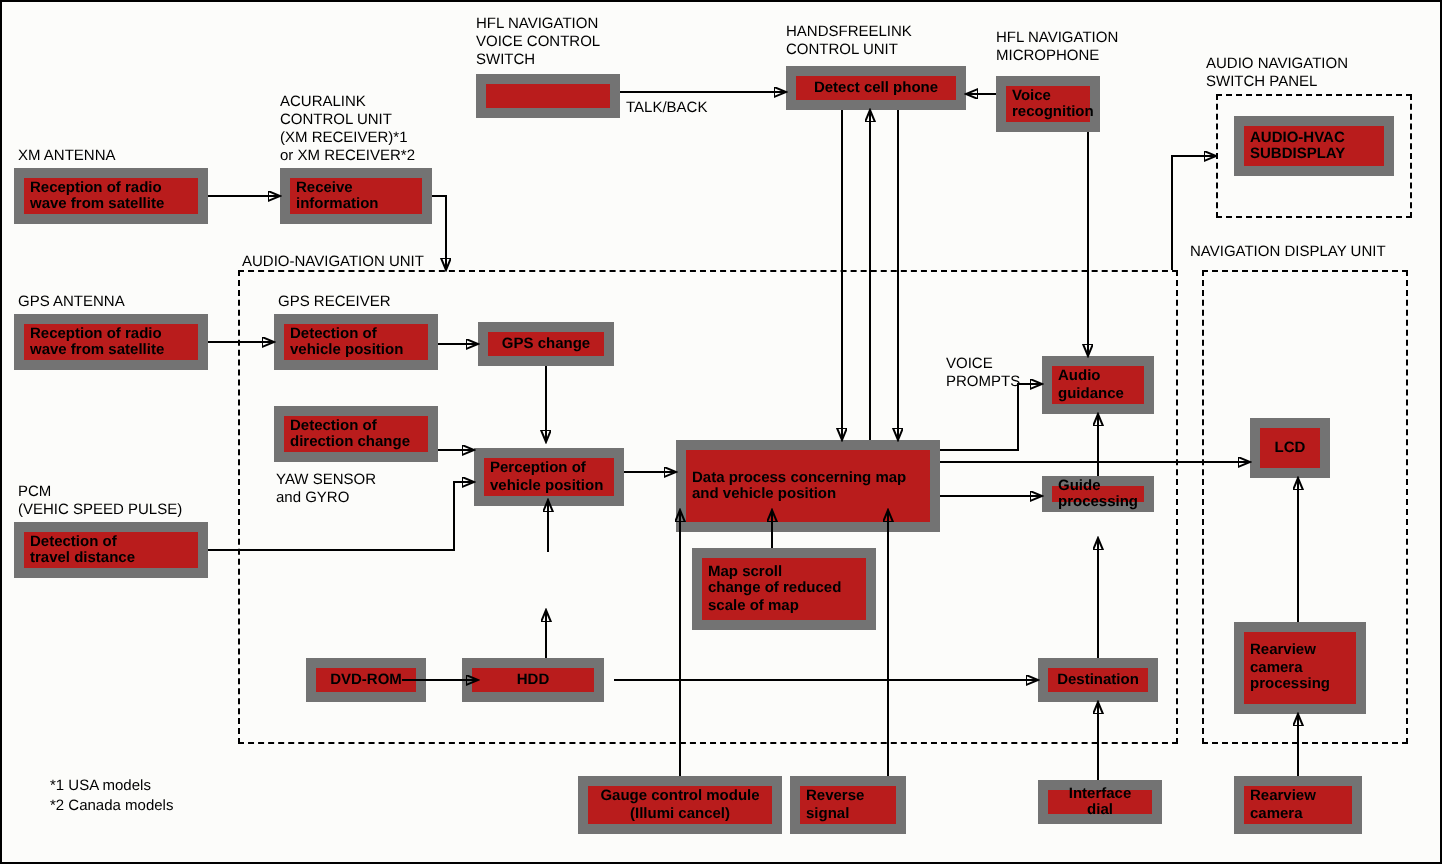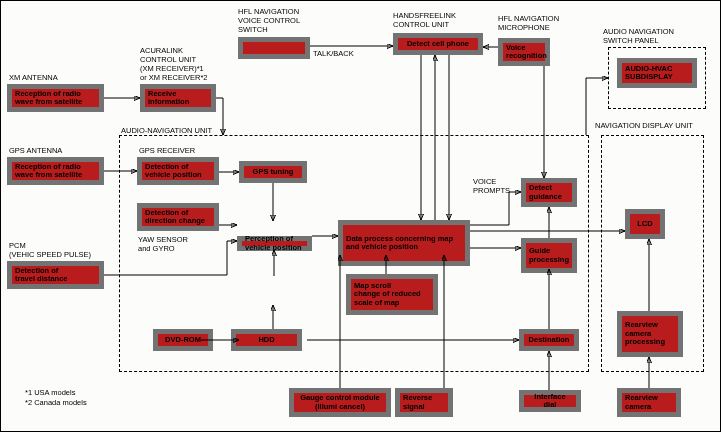--- a/index.html
+++ b/index.html
@@ -41,37 +41,37 @@
   <div class="box" style="left:237px;top:36px;width:72px;height:22px"></div>
   <div class="box c" style="left:392px;top:32px;width:90px;height:22px">Detect cell phone</div>
   <div class="box" style="left:497px;top:37px;width:52px;height:28px">Voice
 recognition</div>
   <div class="box" style="left:616px;top:57px;width:80px;height:30px">AUDIO-HVAC
 SUBDISPLAY</div>
   <div class="box" style="left:6px;top:156px;width:97px;height:28px">Reception of radio
 wave from satellite</div>
   <div class="box" style="left:136px;top:156px;width:82px;height:28px">Detection of
 vehicle position</div>
-  <div class="box c" style="left:238px;top:160px;width:68px;height:22px">GPS tuning</div>
+  <div class="box c" style="left:238px;top:160px;width:68px;height:22px">GPS change</div>
   <div class="box" style="left:136px;top:202px;width:82px;height:28px">Detection of
 direction change</div>
-  <div class="box" style="left:236px;top:235px;width:75px;height:15px">Perception of
+  <div class="box" style="left:236px;top:223px;width:75px;height:29px">Perception of
 vehicle position</div>
   <div class="box" style="left:6px;top:260px;width:97px;height:28px">Detection of
 travel distance</div>
   <div class="box" style="left:337px;top:219px;width:132px;height:46px">Data process concerning map
 and vehicle position</div>
   <div class="box" style="left:345px;top:273px;width:92px;height:41px">Map scroll
 change of reduced
 scale of map</div>
   <div class="box c" style="left:152px;top:328px;width:60px;height:22px">DVD-ROM</div>
   <div class="box c" style="left:230px;top:328px;width:71px;height:22px">HDD</div>
-  <div class="box" style="left:520px;top:177px;width:56px;height:29px">Detect
+  <div class="box" style="left:520px;top:177px;width:56px;height:29px">Audio
 guidance</div>
-  <div class="box" style="left:520px;top:237px;width:56px;height:35px">Guide
+  <div class="box" style="left:520px;top:237px;width:56px;height:18px">Guide
 processing</div>
   <div class="box c" style="left:518px;top:328px;width:60px;height:22px">Destination</div>
   <div class="box c" style="left:624px;top:208px;width:40px;height:30px">LCD</div>
   <div class="box" style="left:616px;top:310px;width:66px;height:46px">Rearview
 camera
 processing</div>
   <div class="box c" style="left:288px;top:387px;width:102px;height:29px">Gauge control module
 (Illumi cancel)</div>
   <div class="box" style="left:394px;top:387px;width:58px;height:29px">Reverse
 signal</div>

